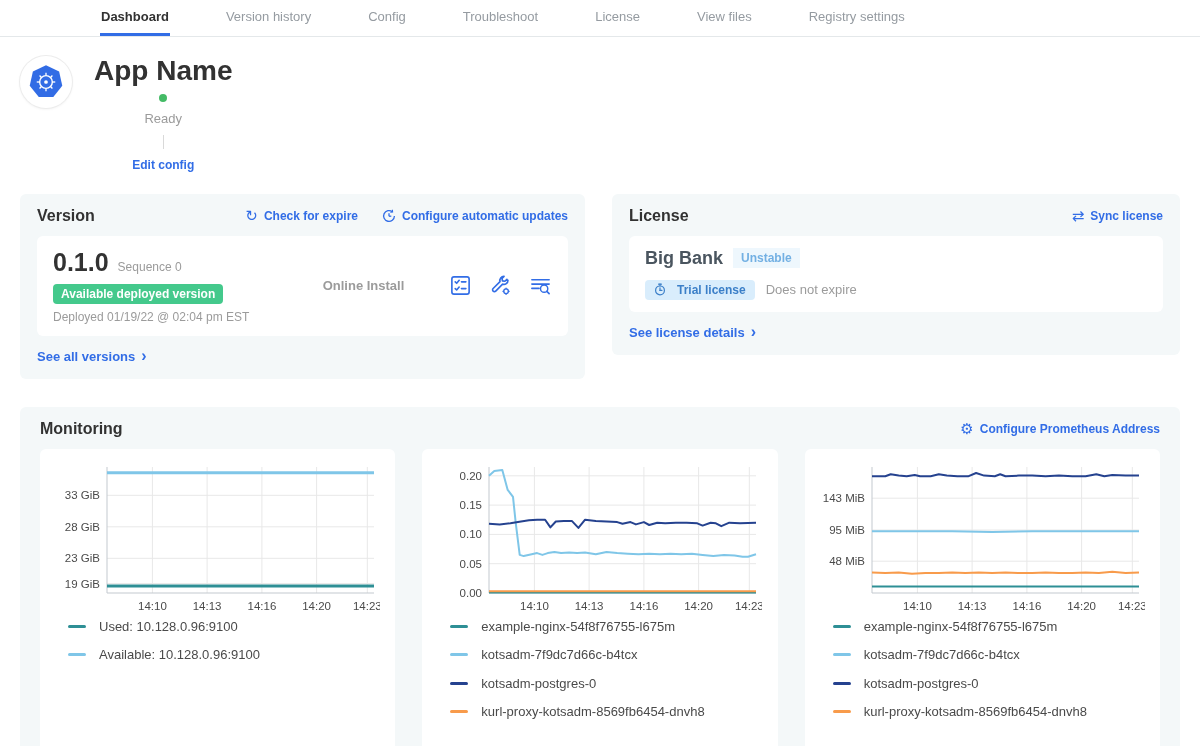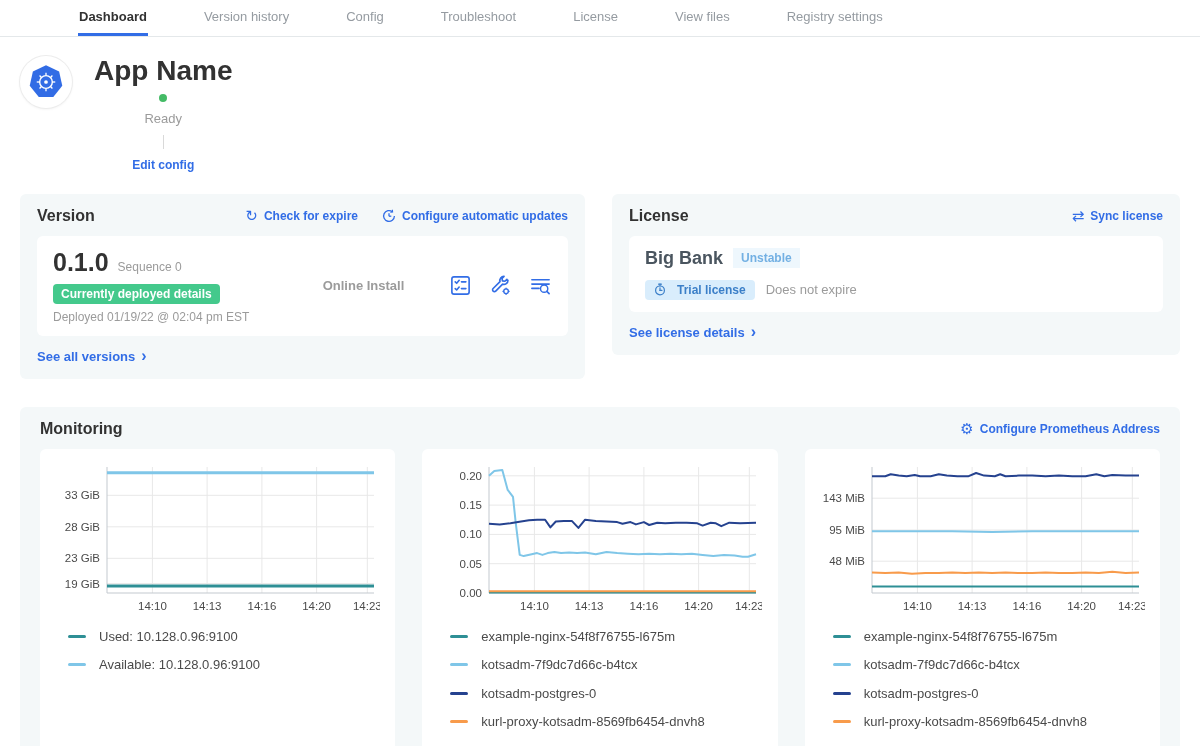--- a/index.html
+++ b/index.html
@@ -3,21 +3,21 @@
 <meta charset="utf-8">
 <style>
   * { box-sizing: border-box; }
   body {
     margin: 0; width: 1200px; height: 746px; background: #fff;
     font-family: "Liberation Sans", "DejaVu Sans", sans-serif;
     color: #323232; overflow: hidden;
   }
   
   .nav { height: 37px; border-bottom: 1px solid #e4e8ea; display: flex; align-items: stretch;
-         padding-left: 78px; gap: 55px; background: #fff; }
+         padding-left: 100px; gap: 55px; background: #fff; }
   .tab { display: flex; align-items: center; font-size: 13px; color: #959ba1; cursor: pointer;
          border-bottom: 3px solid transparent; padding: 0 1px; }
   .tab.active { color: #323232; font-weight: bold; border-bottom-color: #326de6; }
   
   .content { padding: 17px 20px 0; }
   .app-header { display: flex; gap: 22px; margin: 2px 0 22px; align-items: flex-start; }
   .app-icon { width: 52px; height: 52px; border-radius: 50%; background: #fff;
               box-shadow: 0 0 0 1px #ececec, 0 1px 3px rgba(0,0,0,.08);
               display: flex; align-items: center; justify-content: center; }
   .app-title { font-size: 28px; font-weight: bold; margin: 0; line-height: 1.1; }
@@ -57,21 +57,21 @@
                    padding: 3px 8px; border-radius: 0; }
   .license-row2 { display: flex; align-items: center; gap: 11px; margin-top: 11px; }
   .trial-badge { background: #d9edfc; color: #3b7fc8; font-size: 12px; font-weight: bold;
                  padding: 3px 9px; border-radius: 4px; display: inline-flex; align-items: center; gap: 11px; }
   .expiry { font-size: 13px; color: #9b9b9b; }
   
   .monitoring { background: #f4f8f9; border-radius: 6px; padding: 13px 20px 16px; height: 398px; }
   .charts { display: flex; gap: 27px; height: 342px; align-items: stretch; }
   .chart-card { background: #fff; border-radius: 6px; flex: 1; padding: 12px 15px 14px;
                 display: flex; flex-direction: column; }
-  .legend { margin-top: 10px; display: flex; flex-direction: column; gap: 13.5px; }
+  .legend { display: flex; flex-direction: column; gap: 13.5px; }
   .legend-row { display: flex; align-items: center; gap: 13px; font-size: 13px; color: #4a4a4a;
                 padding-left: 13px; }
   .legend-dash { width: 18px; height: 3px; border-radius: 2px; flex: 0 0 auto; }
   .chart-title { margin-top: auto; text-align: left; font-size: 12px; font-weight: bold; padding-top: 8px; }
   .chart-box { line-height: 0; }
   .chart-box text { font-family: "Liberation Sans", "DejaVu Sans", sans-serif; }
 </style>
 </head>
 <body>
 
@@ -139,21 +139,21 @@
           </a>
         </div>
       </div>
 
       <div class="inner-card version-inner">
         <div class="version-left">
           <div class="version-line">
             <span class="version-num">0.1.0</span>
             <span class="version-seq">Sequence 0</span>
           </div>
-          <span class="deployed-badge">Currently deployed details</span>
+          <span class="deployed-badge">Available deployed version</span>
           <div class="deployed-at">Deployed 01/19/22 @ 02:04 pm EST</div>
         </div>
         <div class="install-type">Online Install</div>
         <div class="action-icons">
           <svg width="23" height="23" viewBox="0 0 24 24" fill="none" stroke="#326de6" stroke-width="1.7" stroke-linecap="round" stroke-linejoin="round">
             <rect x="3" y="3" width="18" height="18" rx="2.2"></rect>
             <polyline points="6.5,8.2 8,9.7 10.6,6.6"></polyline>
               <line x1="13" y1="8.2" x2="17.6" y2="8.2"></line>
             <polyline points="6.5,15.2 8,16.7 10.6,13.6"></polyline>
               <line x1="13" y1="15.2" x2="17.6" y2="15.2"></line>

